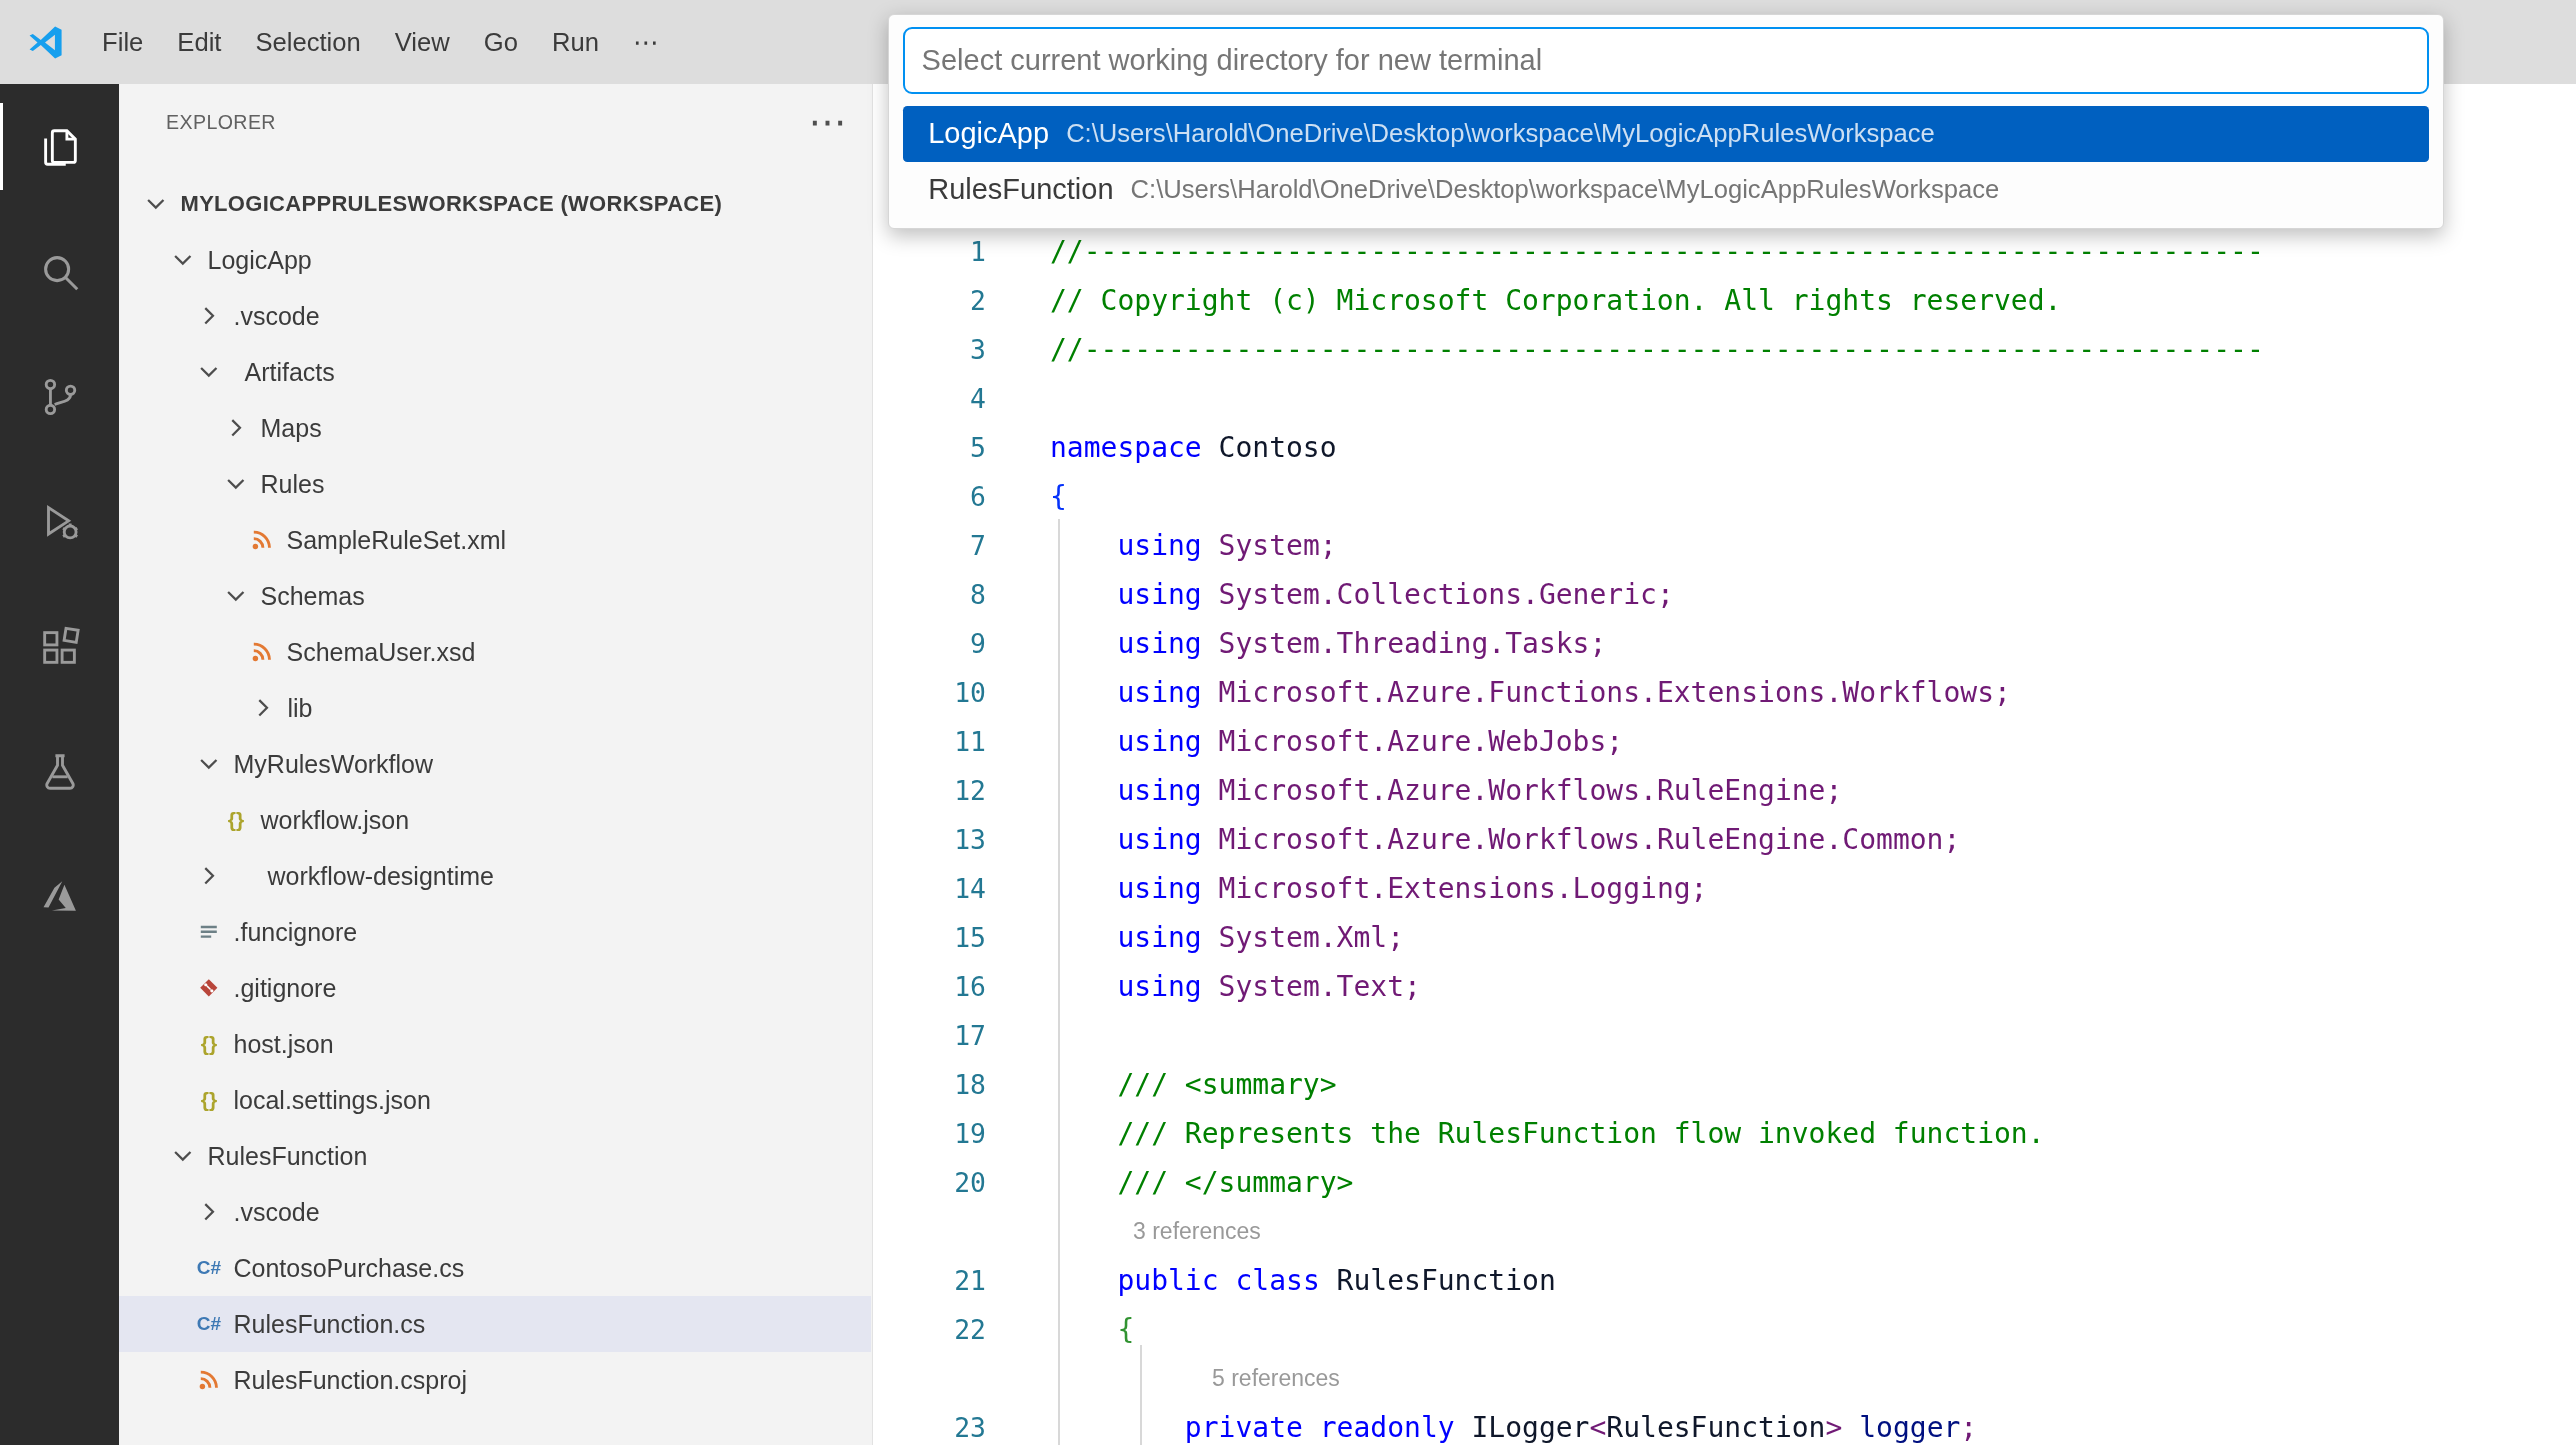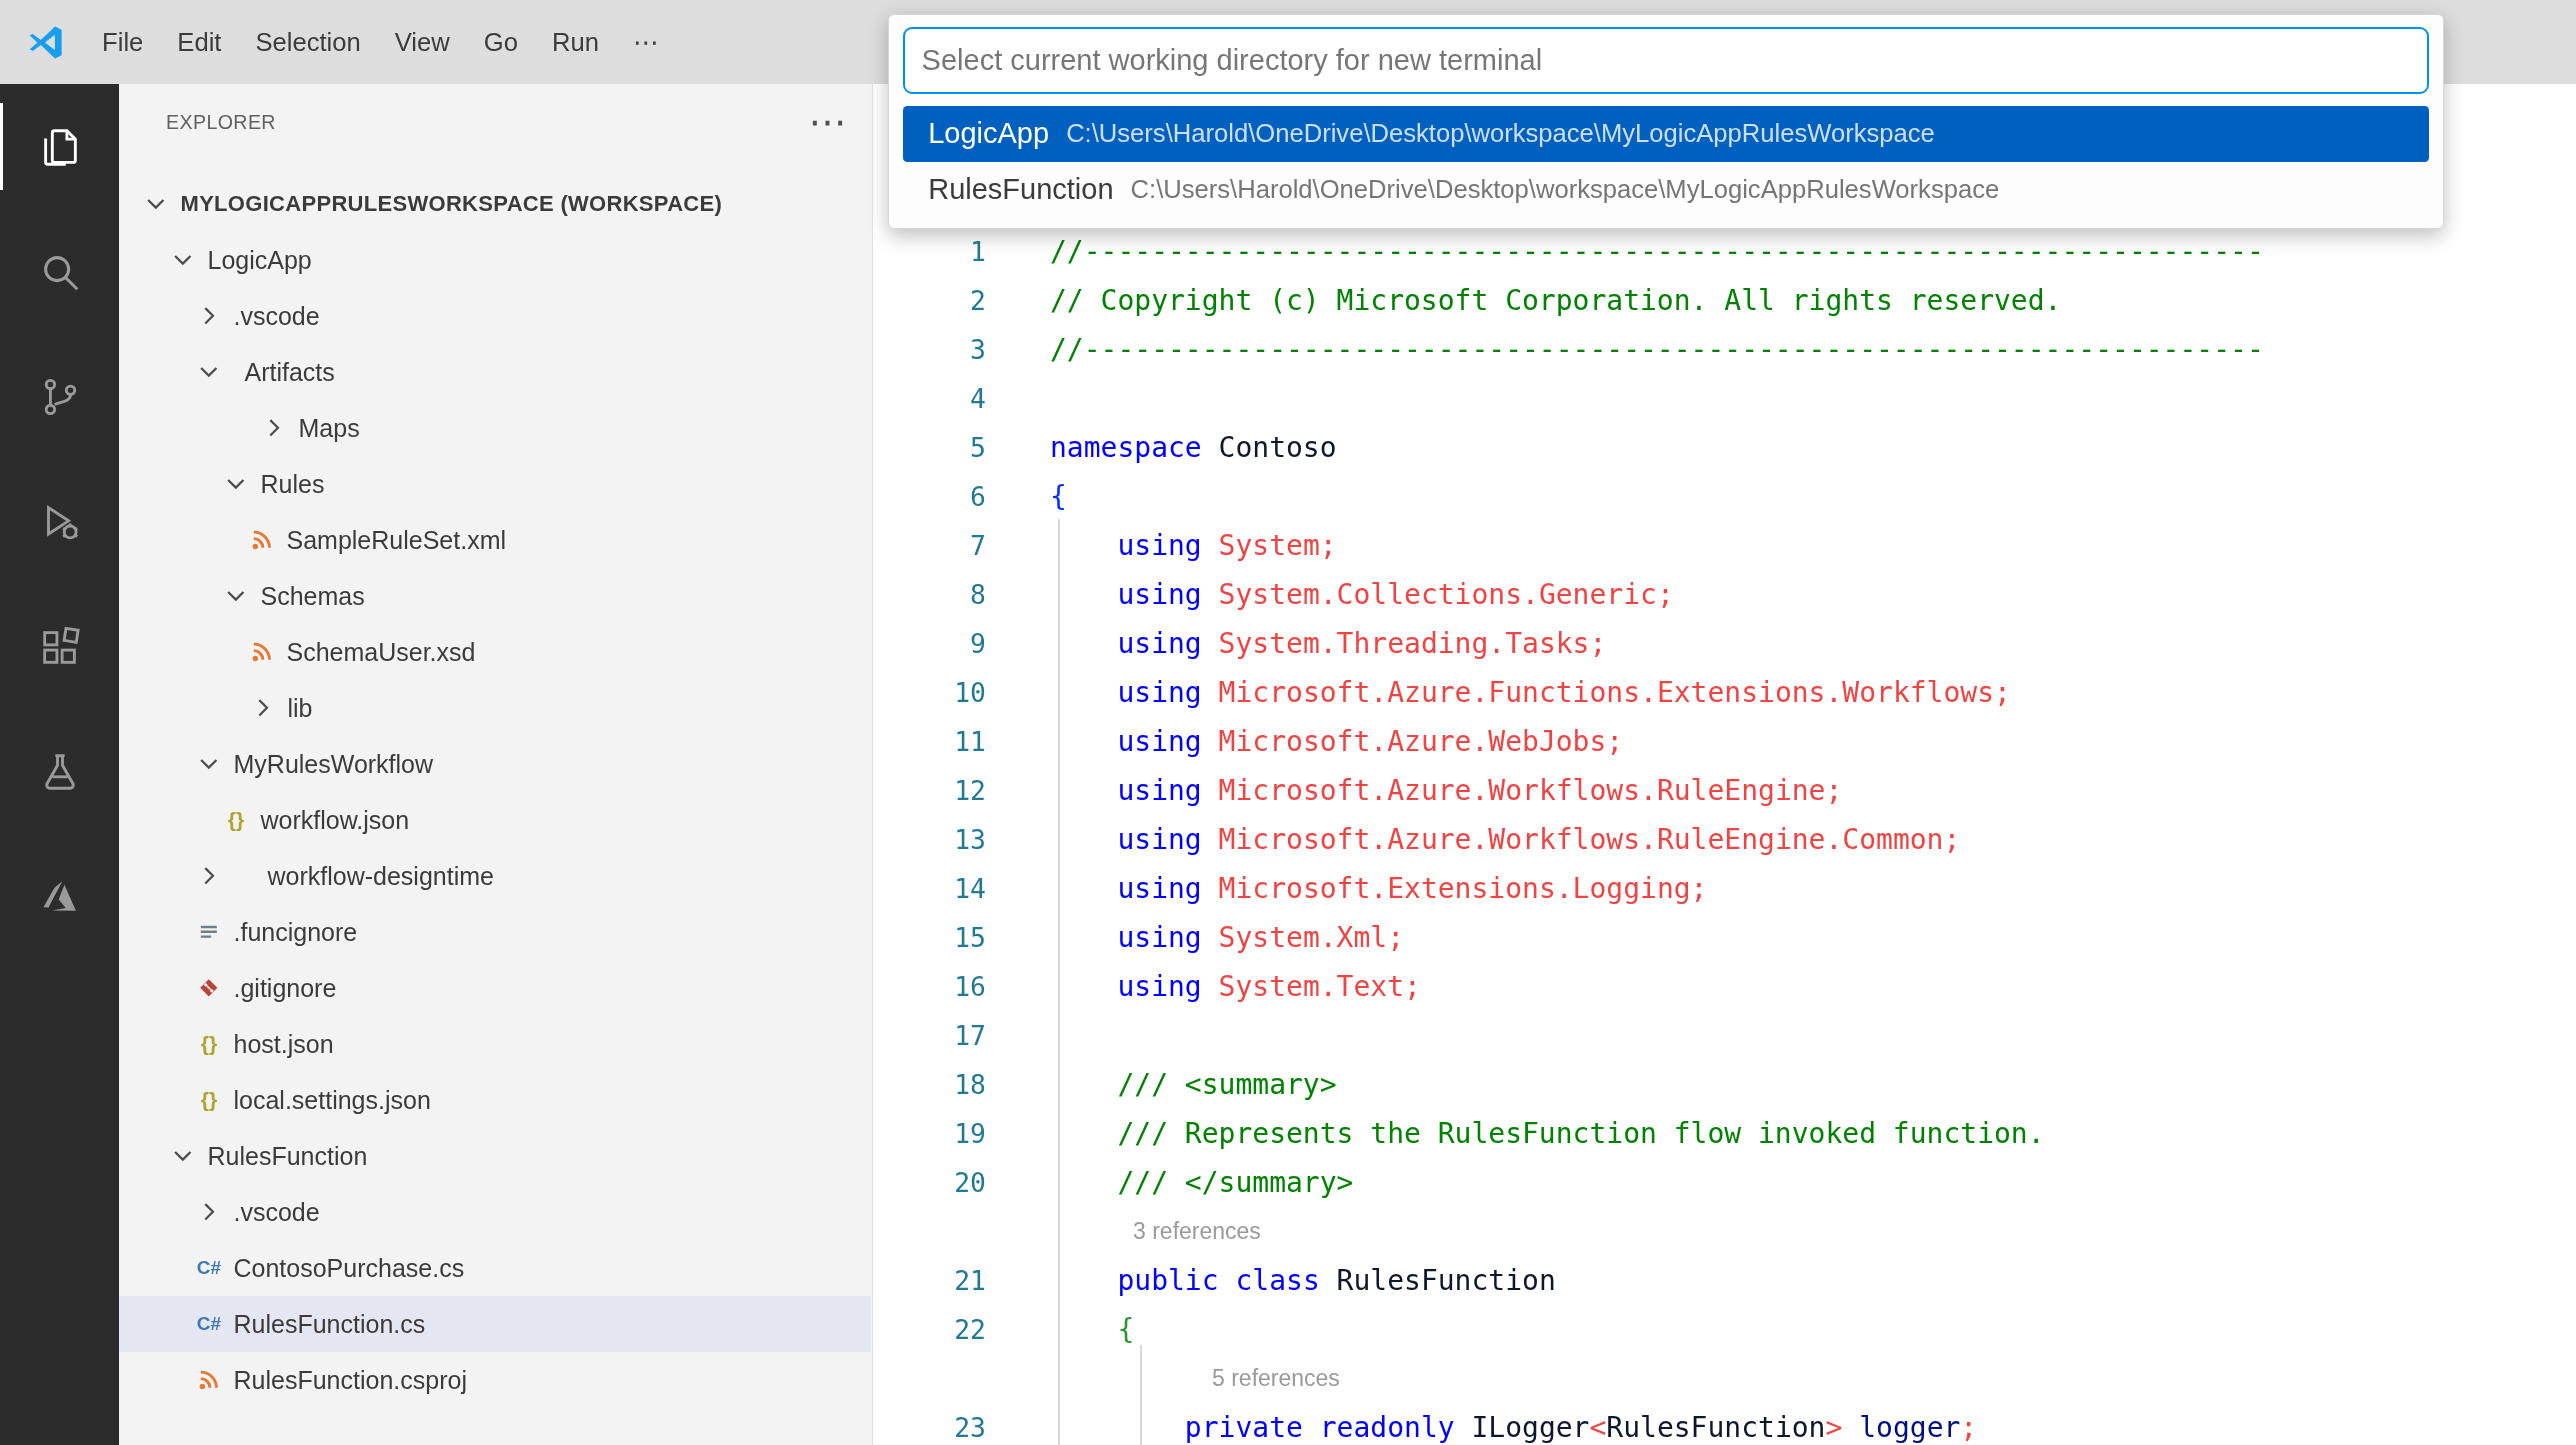--- a/index.html
+++ b/index.html
@@ -40,21 +40,21 @@
   .code-row{height:49px;display:flex;align-items:center;font-size:28px;}
   .ln{width:112px;text-align:right;color:#237893;flex:none;font-size:26.4px;}
   .code{padding-left:64px;white-space:pre;color:#000;}
   .lens-row{font-family:"Liberation Sans",sans-serif;}
   .codelens{font-size:23px;color:#999999;cursor:pointer;}
   .lens-a{padding-left:259px;}
   .lens-b{padding-left:338px;}
   .tk-cm{color:#008000;}
   .tk-kw{color:#0000ff;}
   .tk-ty{color:#0f172a;}
-  .tk-pl{color:#ef4444;}
+  .tk-pl{color:#701a75;}
   .tk-b1{color:#0431fa;}
   .tk-b2{color:#319331;}
   .tk-fld{color:#001080;}
   .guide{position:absolute;width:1.7px;background:#d8d8d8;}
 
   
   .quickpick{position:absolute;left:888px;top:13.6px;width:1556px;background:#fdfdfd;border:0.9px solid #d6d6d6;border-radius:6px;box-shadow:0 6.8px 20.5px rgba(0,0,0,.25);padding:12px 13.6px 10.2px;box-sizing:border-box;z-index:50;}
   .qp-input{width:100%;box-sizing:border-box;height:67px;border:2.6px solid #0090f1;border-radius:9px;font-size:29px;padding:0 17px;color:#3b3b3b;outline:none;background:#fff;font-family:"Liberation Sans",sans-serif;}
   .qp-input::placeholder{color:#767676;}
   .qp-list{margin-top:12px;}
@@ -182,21 +182,21 @@
           <span class="tree-label">.vscode</span>
         </div>
         <div class="tree-row" style="padding-left: 74px; gap: 11px;">
           <span class="tree-icon">
             <svg viewBox="0 0 16 16">
               <path d="M3.2 5.6 8 10.4l4.8-4.8" fill="none" stroke="#4d4d4d" stroke-width="1.4"></path>
             </svg>
           </span>
           <span class="tree-label">Artifacts</span>
         </div>
-        <div class="tree-row" style="padding-left: 101px; margin-left: 38px;">
+        <div class="tree-row" style="padding-left: 101px;">
           <span class="tree-icon">
             <svg viewBox="0 0 16 16">
               <path d="M5.8 3.2 10.6 8l-4.8 4.8" fill="none" stroke="#4d4d4d" stroke-width="1.4"></path>
             </svg>
           </span>
           <span class="tree-label">Maps</span>
         </div>
         <div class="tree-row" style="padding-left: 101px;">
           <span class="tree-icon">
             <svg viewBox="0 0 16 16">

